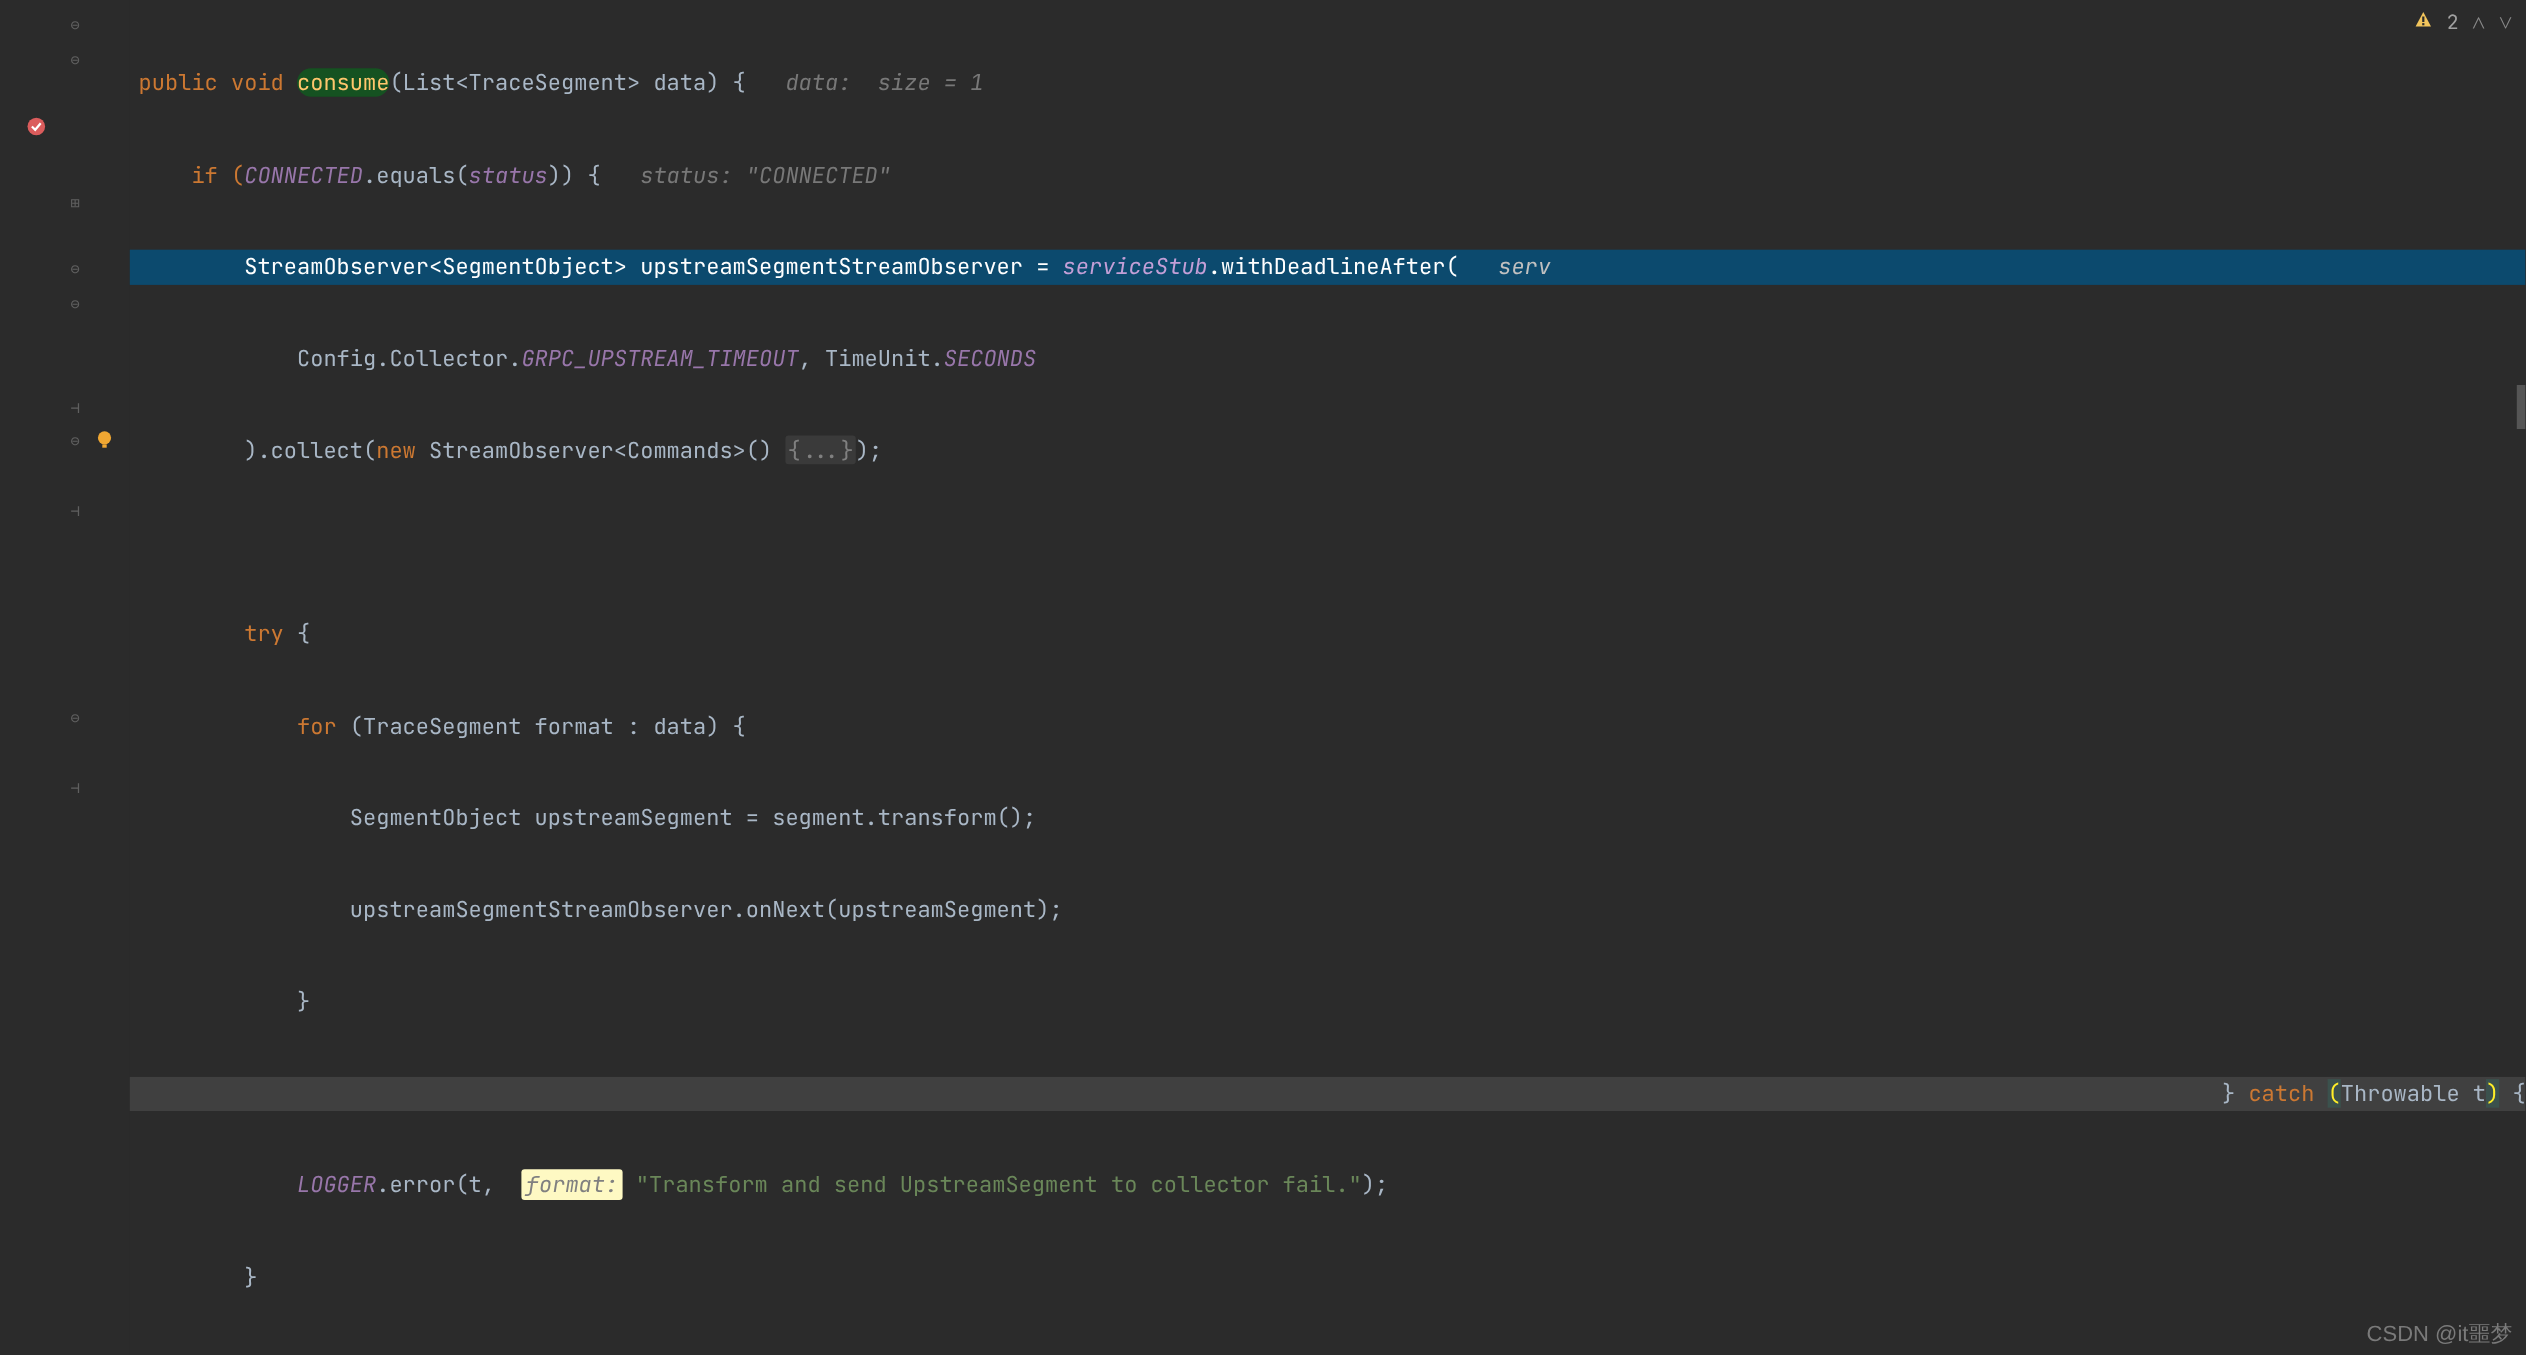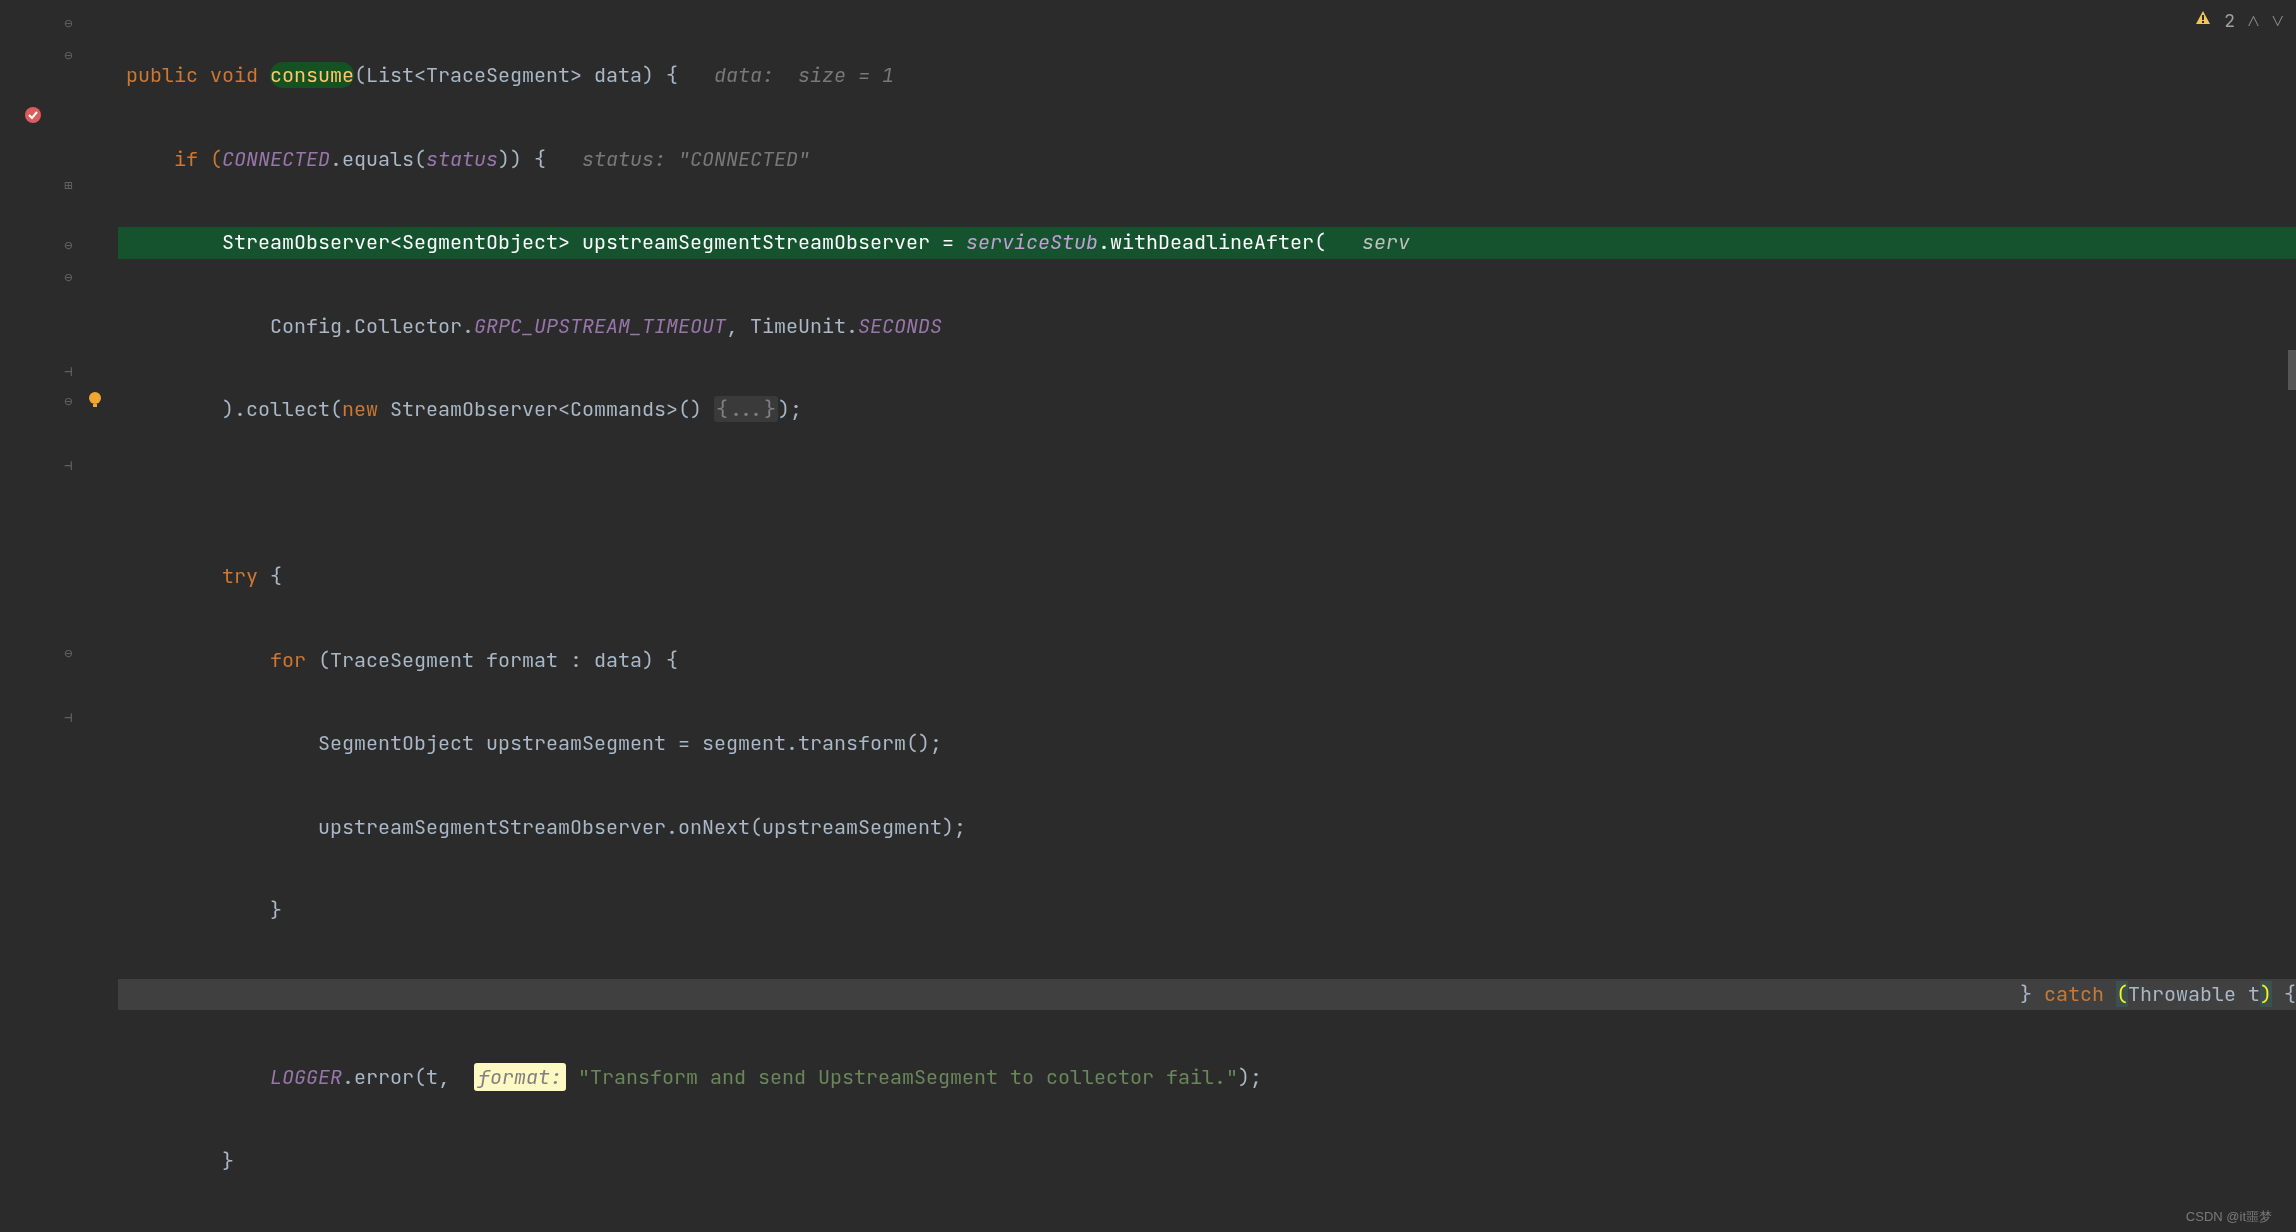--- a/index.html
+++ b/index.html
@@ -29,21 +29,21 @@
     padding-top: 8px;
     white-space: pre;
     position: relative;
   }
   .line {
     height: 31.5px;
     line-height: 31.5px;
     position: relative;
     padding-left: 8px;
   }
-  .line.highlighted { background: #14532d; color: #ffffff; }
+  .line.highlighted { background: #0c4a6e; color: #ffffff; }
   .line.current { background: #404040; text-align: right; }
   .kw { color: #cc7832; }
   .field { color: #9876aa; font-style: italic; }
   .method { color: #ffc66d; }
   .str { color: #6a8759; }
   .hint { color: #787878; font-style: italic; }
   .hint-box { color: #808080; font-style: italic; background:#fef9c3; padding:1px 4px; border-radius:3px;}
   .hl-green { background: #155221; border-radius: 13px; }
   .hl-paren { background: #3b514d; color:#ffef28; }
   .fold { color:#808080; background:#3a3a3a; padding:0 2px; border-radius:3px;}
@@ -66,22 +66,22 @@
     display: flex;
     align-items: center;
     gap: 12px;
     font-size: 18px;
     color: #a0a0a0;
   }
   .nav-arrow { color:#8a8a8a; cursor:pointer; font-size:22px;}
   .watermark {
     position: absolute;
     bottom: 6px;
-    right: 24px;
-    font-size: 13px;
+    right: 12px;
+    font-size: 20px;
     color: #7a7a7a;
     font-family: sans-serif;
   }
   .bulb {
     width:18px;height:18px;display:inline-block;
   }
   .bp {
     width:18px;height:18px;display:inline-block;
   }
   .scrollbar-mark {

